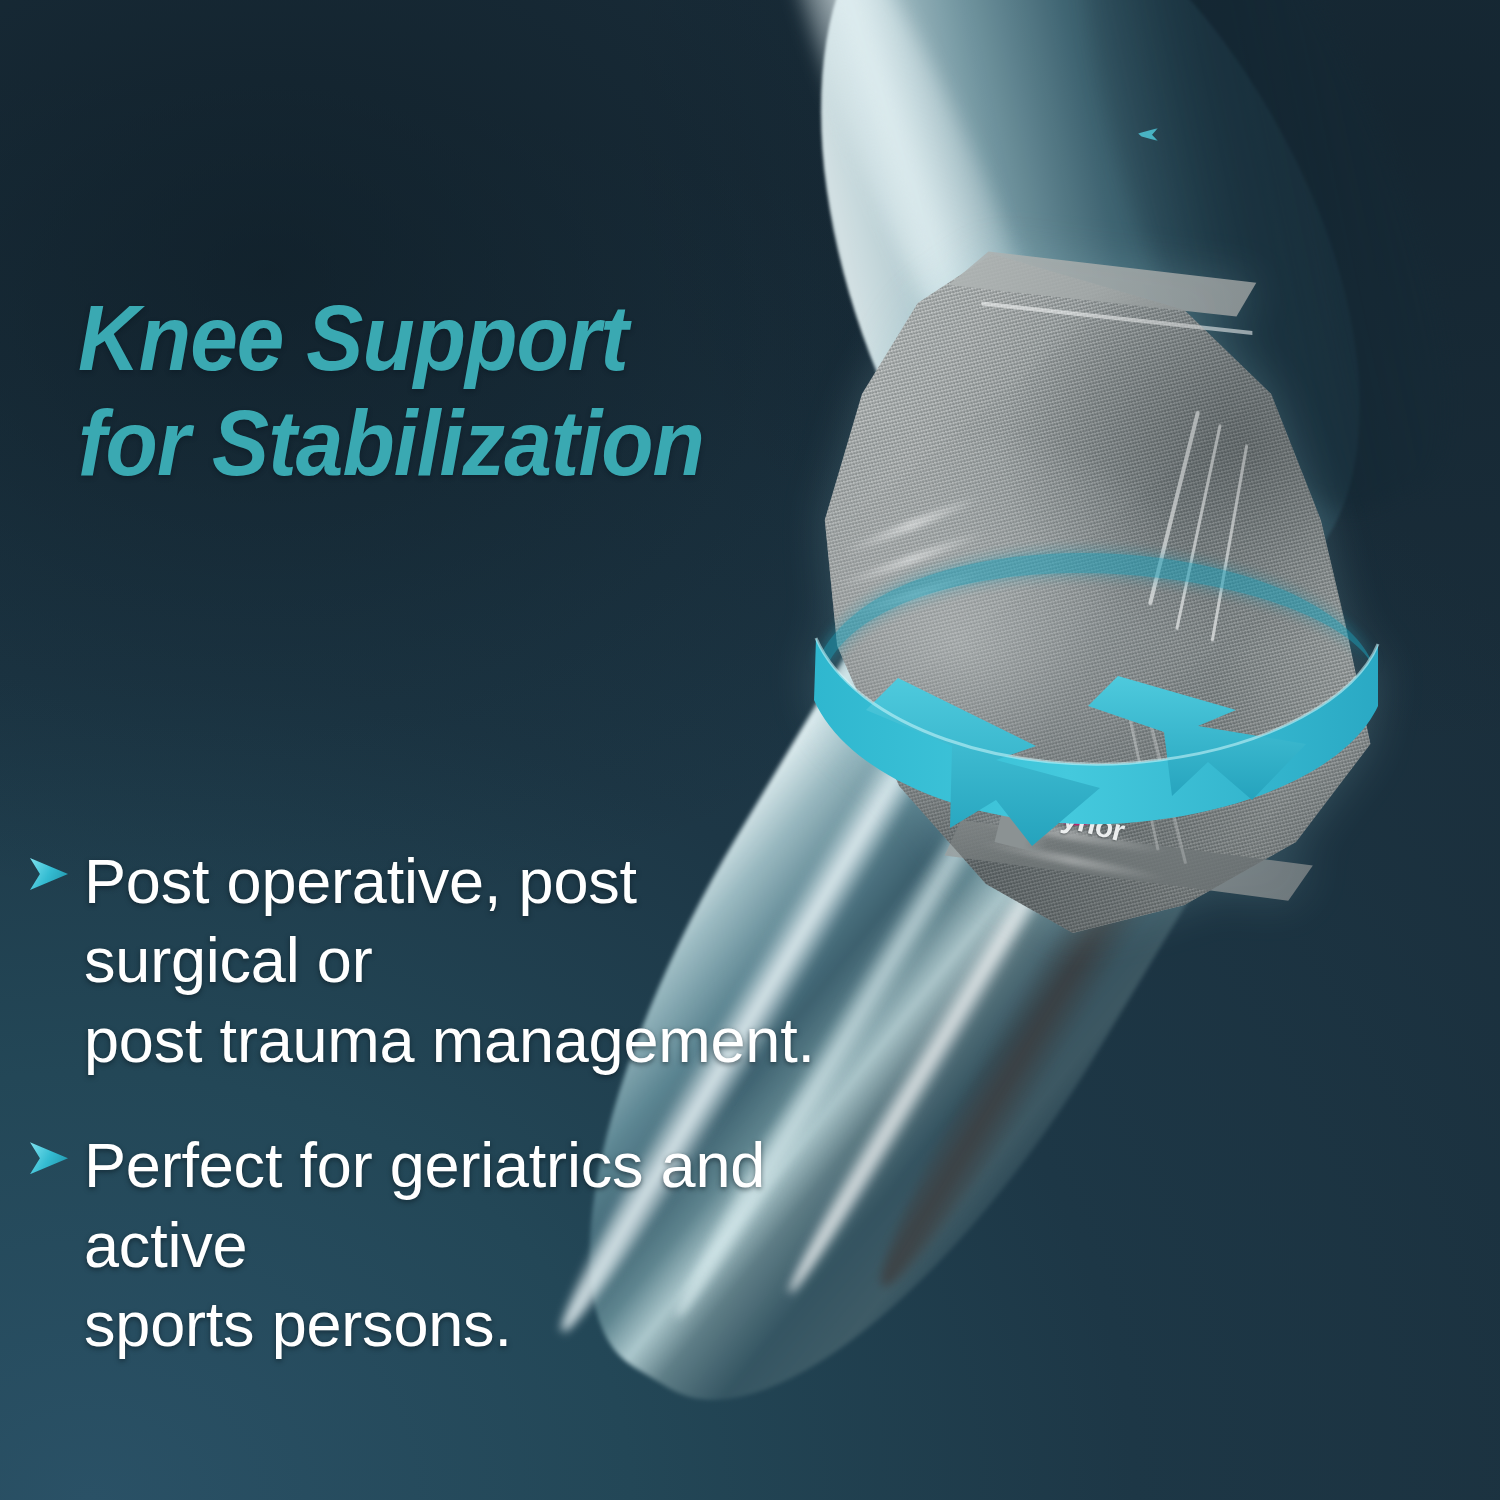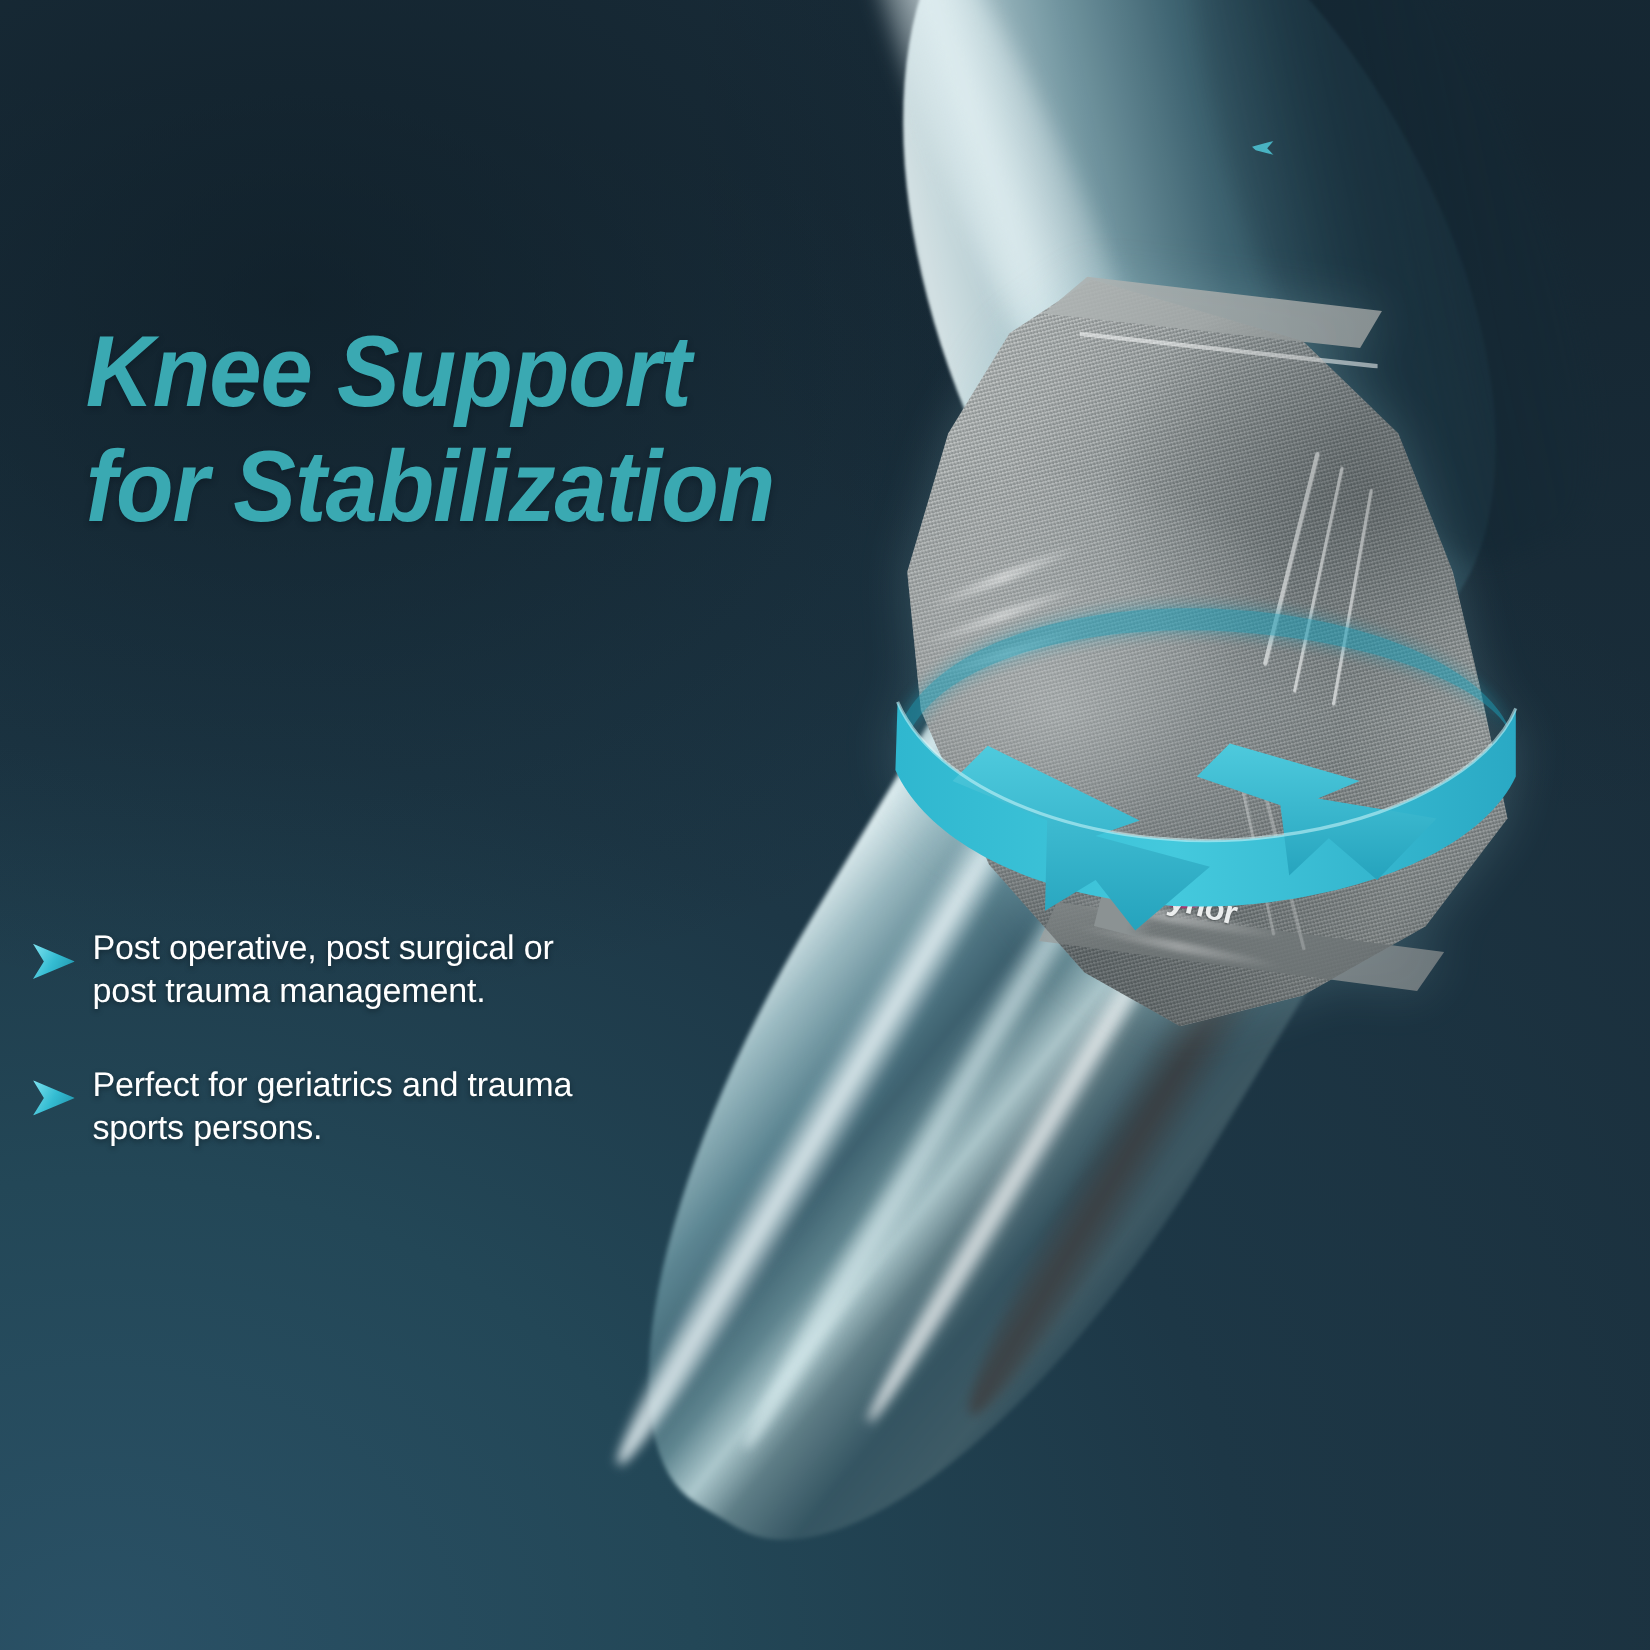--- a/index.html
+++ b/index.html
@@ -355,21 +355,21 @@
     content: "";
     position: absolute;
     left: 4px; top: 6px;
     width: 38px; height: 32px;
     background: linear-gradient(120deg, #7fe3f0 0%, #34bcd2 50%, #1f8fa6 100%);
     clip-path: polygon(0% 0%, 100% 50%, 0% 100%, 26% 50%);
     filter: drop-shadow(0 2px 3px rgba(8,20,28,0.5));
   }
   .bullet-text {
     color: #ffffff;
-    font-size: 31px;
+    font-size: 63px;
     line-height: 1.26;
     font-weight: 400;
     letter-spacing: -0.2px;
     text-shadow: 0 2px 5px rgba(8,20,28,0.55);
     white-space: pre-line;
   }
 </style>
 </head>
 <body>
 
@@ -461,18 +461,18 @@
 for Stabilization</div>
 
   <div class="bullets">
     <div class="bullet">
       <div class="bullet-marker"></div>
       <div class="bullet-text">Post operative, post surgical or
 post trauma management.</div>
     </div>
     <div class="bullet">
       <div class="bullet-marker"></div>
-      <div class="bullet-text">Perfect for geriatrics and trauma
+      <div class="bullet-text">Perfect for geriatrics and active
 sports persons.</div>
     </div>
   </div>
 
 </div>
 
 </body></html>

